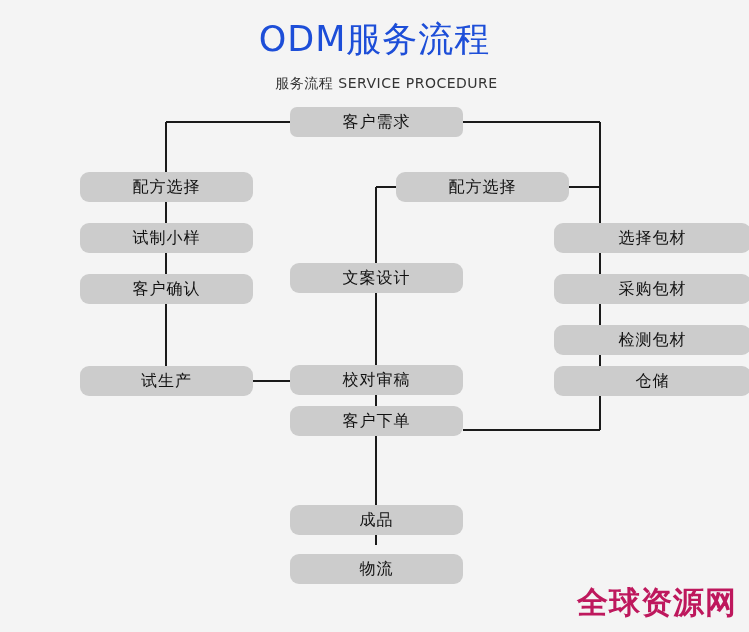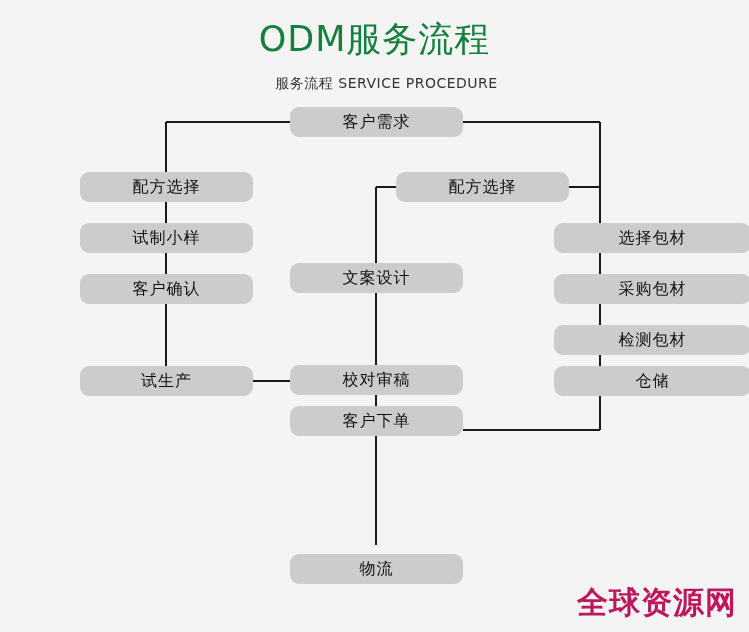--- a/index.html
+++ b/index.html
@@ -22,21 +22,21 @@
 
   
   .title {
     position: absolute;
     left: 0;
     top: 17px;
     width: 749px;
     text-align: center;
     font-size: 35px;
     line-height: 44px;
-    color: #15803d;
+    color: #1d4ed8;
     font-weight: 400;
     letter-spacing: 1px;
   }
   .subtitle {
     position: absolute;
     left: 0;
     top: 70px;
     width: 749px;
     text-align: center;
     font-size: 14px;
@@ -67,21 +67,21 @@
     display: flex;
     align-items: center;
     justify-content: center;
     height: 30px;
     letter-spacing: 1px;
     box-sizing: border-box;
   }
   .col-left   { left: 80px;  width: 173px; }
   .col-mid    { left: 290px; width: 173px; margin-top: 40px; }
   .col-right  { left: 513px; width: 197px; margin-left: 41px; }
-  .node-top   { left: 290px; width: 173px; }
+  .node-top   { left: 290px; width: 173px; border-radius: 7px; }
   .node-sub   { left: 396px; width: 173px; }
 
   
   .watermark {
     position: absolute;
     right: 12px;
     bottom: 12px;
     font-size: 31px;
     font-weight: bold;
     color: #be185d;
@@ -126,20 +126,21 @@
   <div class="node node-sub" style="top:172px">配方选择</div>
 
   <div class="node col-left" style="top:172px">配方选择</div>
   <div class="node col-left" style="top:223px">试制小样</div>
   <div class="node col-left" style="top:274px">客户确认</div>
   <div class="node col-left" style="top:366px">试生产</div>
 
   <div class="node col-mid" style="top:223px">文案设计</div>
   <div class="node col-mid" style="top:325px">校对审稿</div>
   <div class="node col-mid" style="top:366px">客户下单</div>
+  <div class="node col-mid" style="top:465px">成品</div>
   <div class="node col-mid" style="top:514px">物流</div>
 
   <div class="node col-right" style="top:223px">选择包材</div>
   <div class="node col-right" style="top:274px">采购包材</div>
   <div class="node col-right" style="top:325px">检测包材</div>
   <div class="node col-right" style="top:366px">仓储</div>
 
   <div class="watermark">全球资源网</div>
 
 </div>

